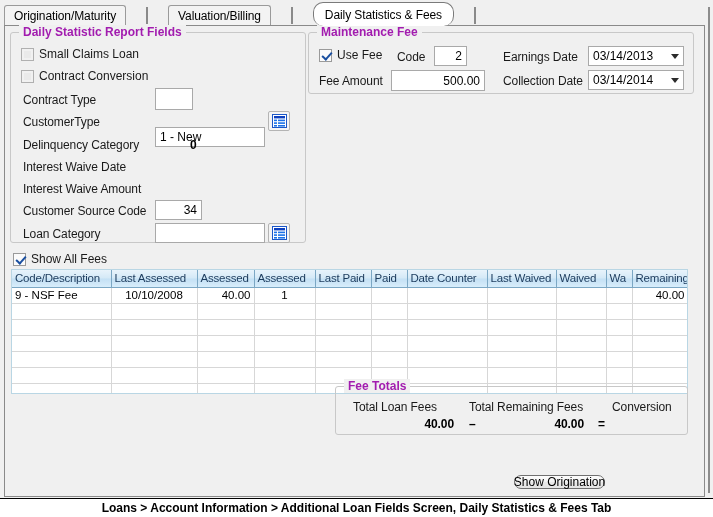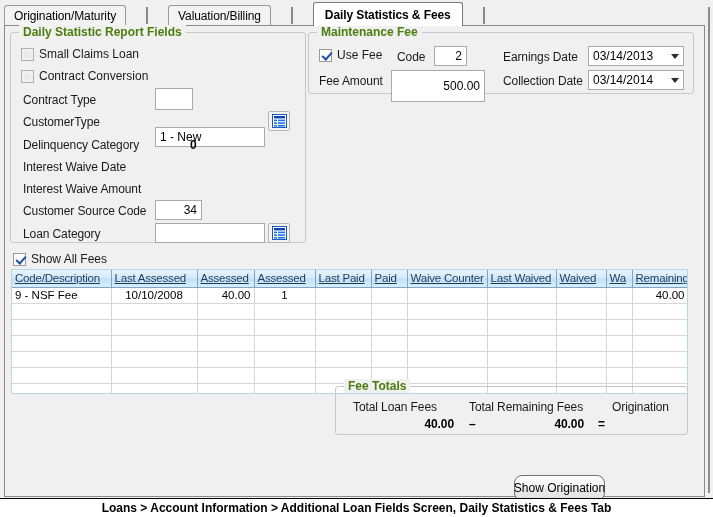--- a/index.html
+++ b/index.html
@@ -29,27 +29,28 @@
     color: #000;
     background: #f3f3f3;
     border: 1px solid #9a9a9a;
     border-bottom: none;
     border-radius: 3px 3px 0 0;
     margin-right: 2px;
     white-space: nowrap;
     letter-spacing: -0.1px;
   }
   .tab.selected {
-    font-weight: bold;
+    font-weight: normal;
     background: #ffffff;
     height: 24px;
     border-color: #7a7a7a;
     position: relative;
     z-index: 5;
     padding: 0 11px;
+    border-radius: 10px;
   }
   .tab-sep {
     width: 2px; height: 17px;
     background: #8a8a8a;
     margin: 0 4px 2px 2px;
   }
 
   
   .tabbody {
     position: absolute;
@@ -66,21 +67,21 @@
     border-radius: 3px;
     background: transparent;
   }
   .group > .gtitle {
     position: absolute;
     top: -8px; left: 8px;
     background: #f0f0f0;
     padding: 0 4px;
     font-size: 12px;
     font-weight: bold;
-    color: #4d7c0f;
+    color: #a21caf;
     white-space: nowrap;
   }
 
   
   .lbl {
     position: absolute;
     font-size: 12px;
     color: #1a1a1a;
     white-space: nowrap;
     letter-spacing: -0.1px;
@@ -183,21 +184,20 @@
     border-bottom: 1px solid #7ba7c4;
     color: #1b3a5c;
     font-weight: normal;
     font-size: 11.5px;
     height: 17px;
     padding: 0 3px;
     text-align: left;
     white-space: nowrap;
     overflow: hidden;
     letter-spacing: -0.2px;
-    text-decoration: underline;
   }
   table.fees td {
     border-right: 1px solid #d7d7d7;
     border-bottom: 1px solid #d7d7d7;
     height: 16px;
     padding: 0 3px;
     font-size: 11.5px;
     color: #000;
     white-space: nowrap;
     overflow: hidden;
@@ -210,21 +210,21 @@
   
   .btn {
     position: absolute;
     height: 14px;
     background: linear-gradient(to bottom, #fdfdfd 0%, #f2f2f2 50%, #e9e9e9 51%, #e3e3e3 100%);
     border: 1px solid #707070;
     border-radius: 8px;
     font-size: 12px;
     color: #000;
     display: flex; align-items: center; justify-content: center;
-    padding: 12px 8px;
+    padding: 6px 8px;
     white-space: nowrap;
   }
   .btn.disabled {
     color: #a8a8a8;
     border-color: #bdbdbd;
     background: #f0f0f0;
     margin-top: 39px;
   }
 
   
@@ -335,21 +335,21 @@
 
       <div class="cb checked" style="left:10px; top:15px;">
         <span class="box"></span>
         <span>Use Fee</span>
       </div>
 
       <div class="lbl" style="left:88px; top:17px;">Code</div>
       <div class="tbox right" style="left:125px; top:13px; width:33px; height:20px;">2</div>
 
       <div class="lbl" style="left:10px; top:41px;">Fee Amount</div>
-      <div class="tbox right" style="left:82px; top:37px; width:94px; height:32px;">500.00</div>
+      <div class="tbox right" style="left:82px; top:37px; width:94px; height:21px;">500.00</div>
 
       <div class="lbl" style="left:194px; top:17px;">Earnings Date</div>
       <div class="combo" style="left:279px; top:13px; width:96px;">
         <span>03/14/2013</span>
         <span class="arrow"></span>
       </div>
 
       <div class="lbl" style="left:194px; top:41px;">Collection Date</div>
       <div class="combo" style="left:279px; top:37px; width:96px;">
         <span>03/14/2014</span>
@@ -378,21 +378,21 @@
             <col style="width:56px">
         </colgroup>
         <thead>
           <tr>
             <th>Code/Description</th>
             <th>Last Assessed</th>
             <th>Assessed</th>
             <th>Assessed</th>
             <th>Last Paid</th>
             <th>Paid</th>
-            <th>Waive Counter</th>
+            <th>Date Counter</th>
             <th>Last Waived</th>
             <th>Waived</th>
             <th>Wa</th>
             <th>Remaining</th>
 
           </tr>
         </thead>
         <tbody>
           <tr>
             <td>9 - NSF Fee</td>
@@ -496,21 +496,21 @@
       <div class="lbl" style="left:17px; top:13px;">Total Loan Fees</div>
       <div class="lbl bold" style="left:44px; top:30px; width:74px; text-align:right;">40.00</div>
 
       <div class="lbl bold" style="left:133px; top:30px;">–</div>
 
       <div class="lbl" style="left:133px; top:13px;">Total Remaining Fees</div>
       <div class="lbl bold" style="left:158px; top:30px; width:90px; text-align:right;">40.00</div>
 
       <div class="lbl bold" style="left:262px; top:30px;">=</div>
 
-      <div class="lbl" style="left:276px; top:13px;">Origination</div>
+      <div class="lbl" style="left:276px; top:13px;">Conversion</div>
       <div class="lbl bold" style="left:276px; top:30px; width:62px; text-align:right;"></div>
     </div>
 
     <div class="btn" style="left:509px; top:449px; width:91px;">Show Origination</div>
     <div class="btn disabled" style="left:606px; top:449px; width:83px;">Save Changes</div>
 
   </div>
 
   <div class="rightedge"></div>
 

